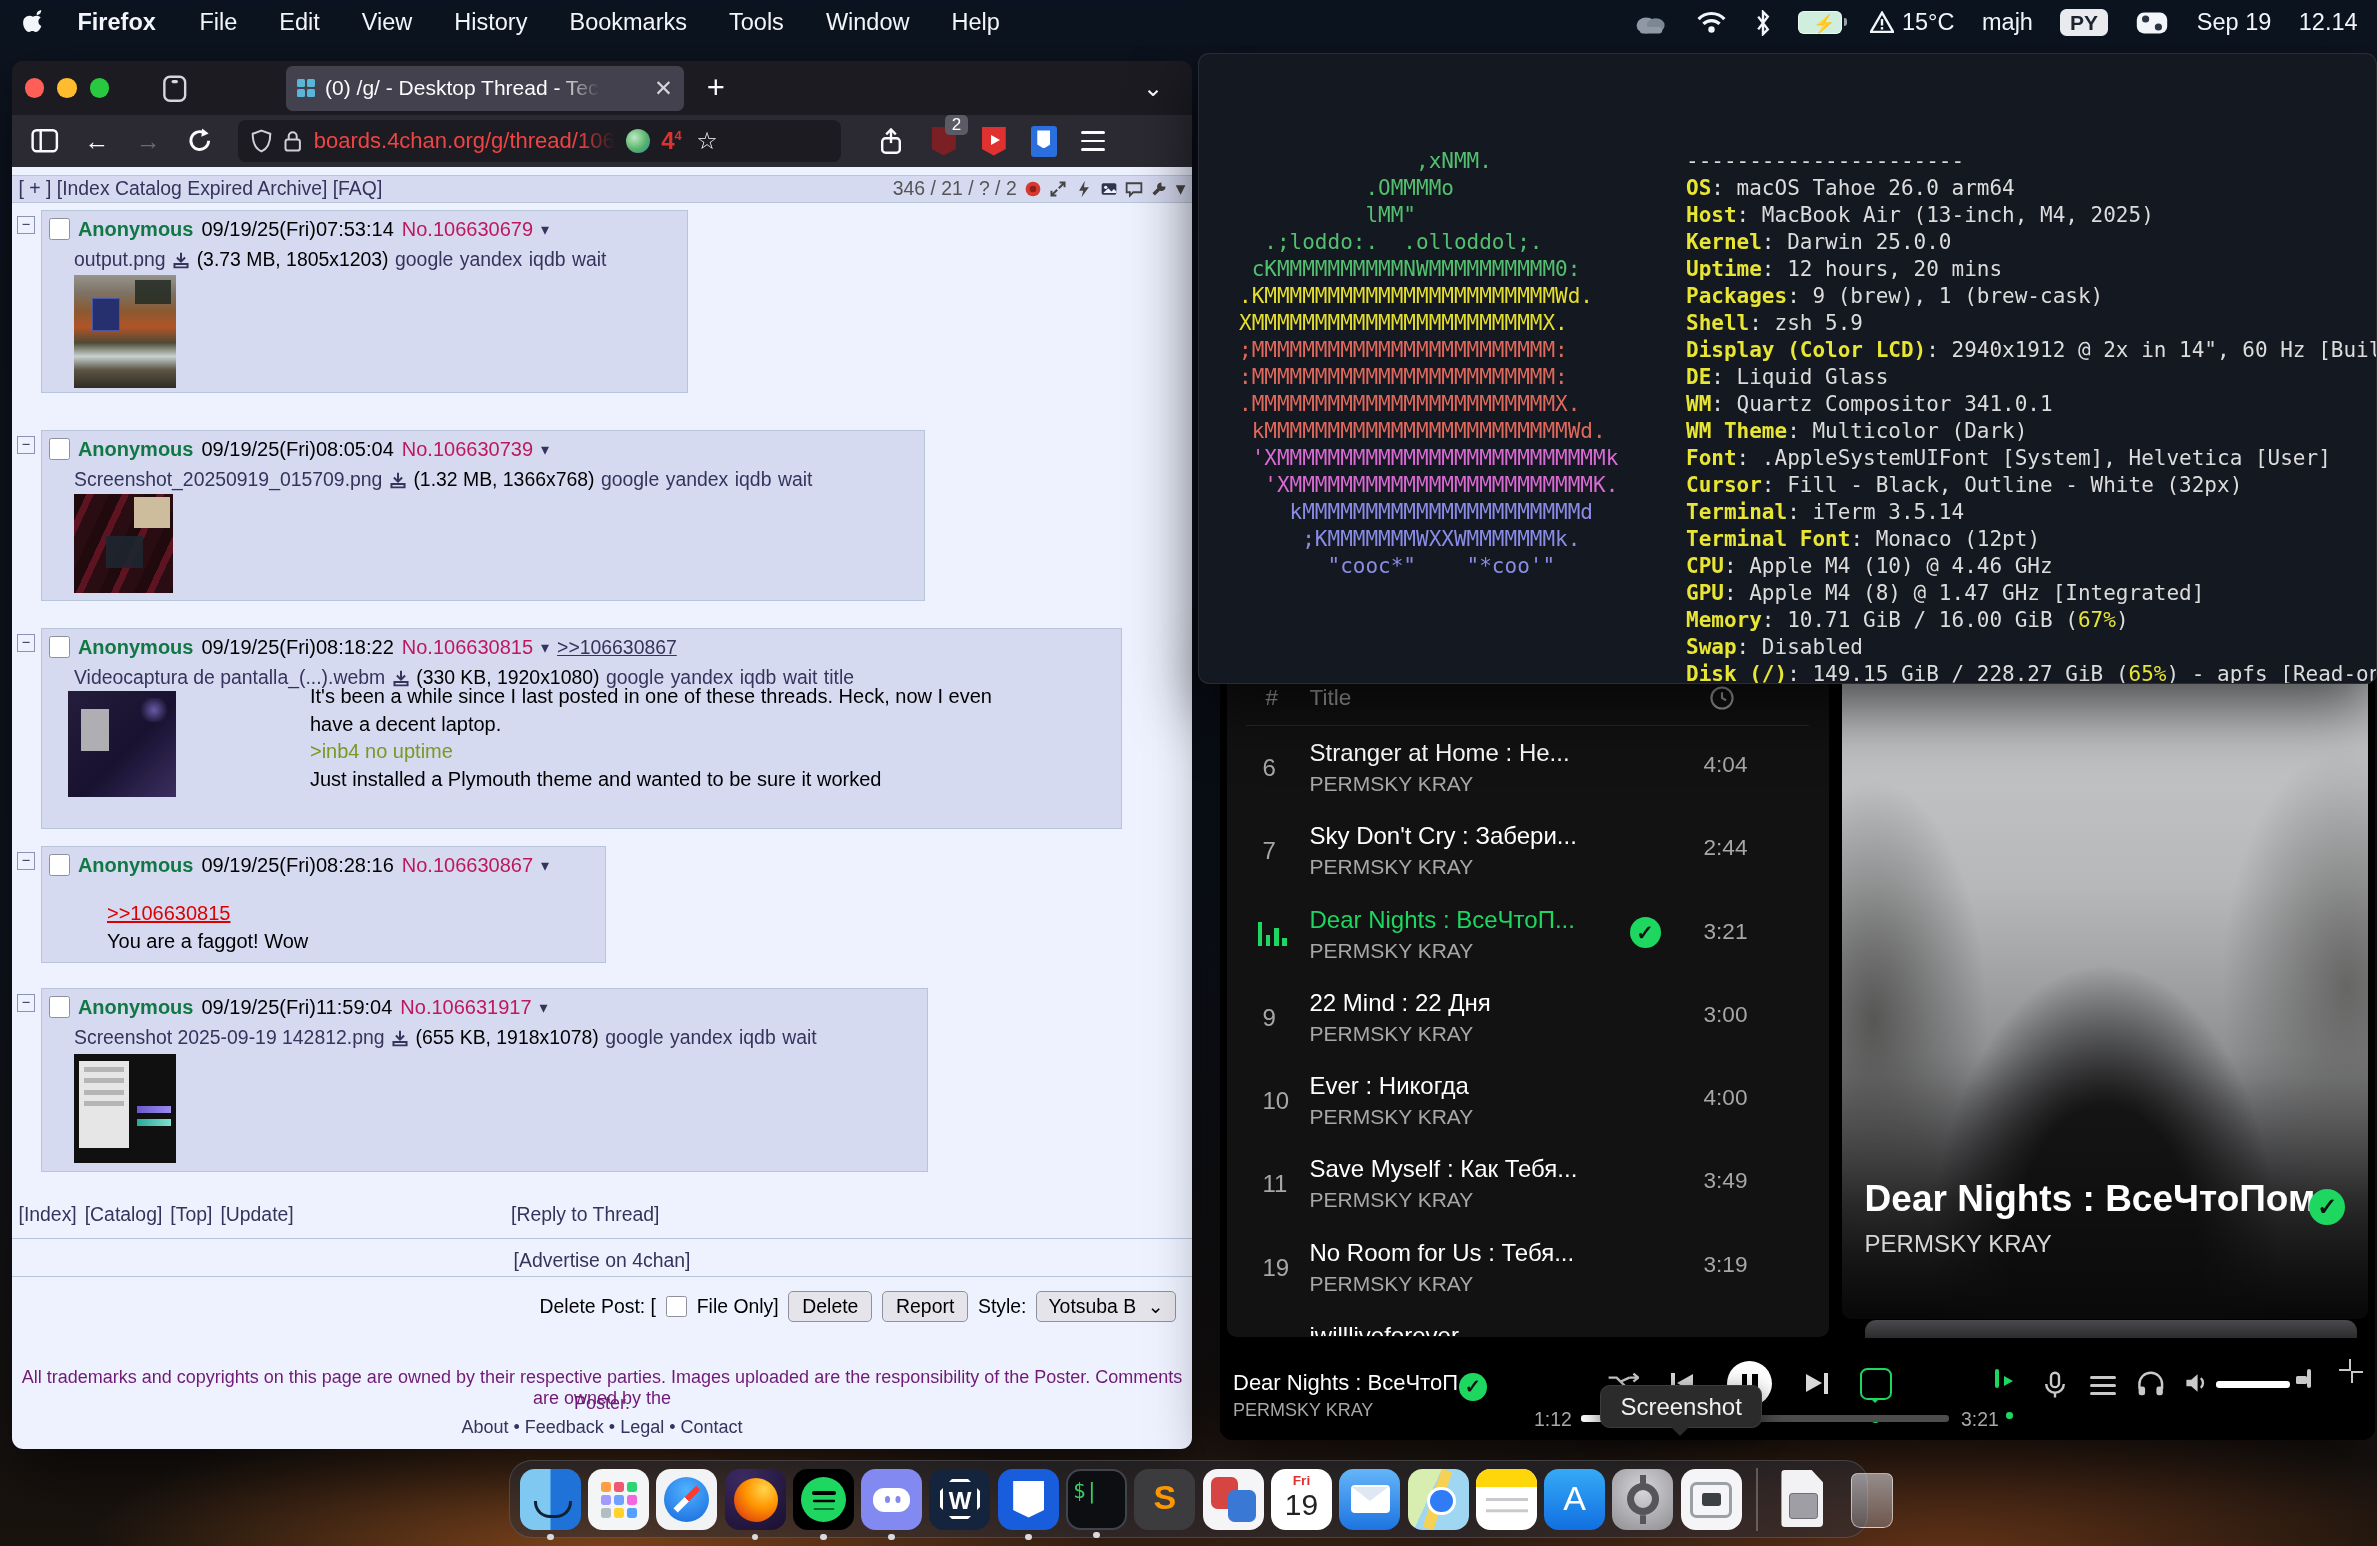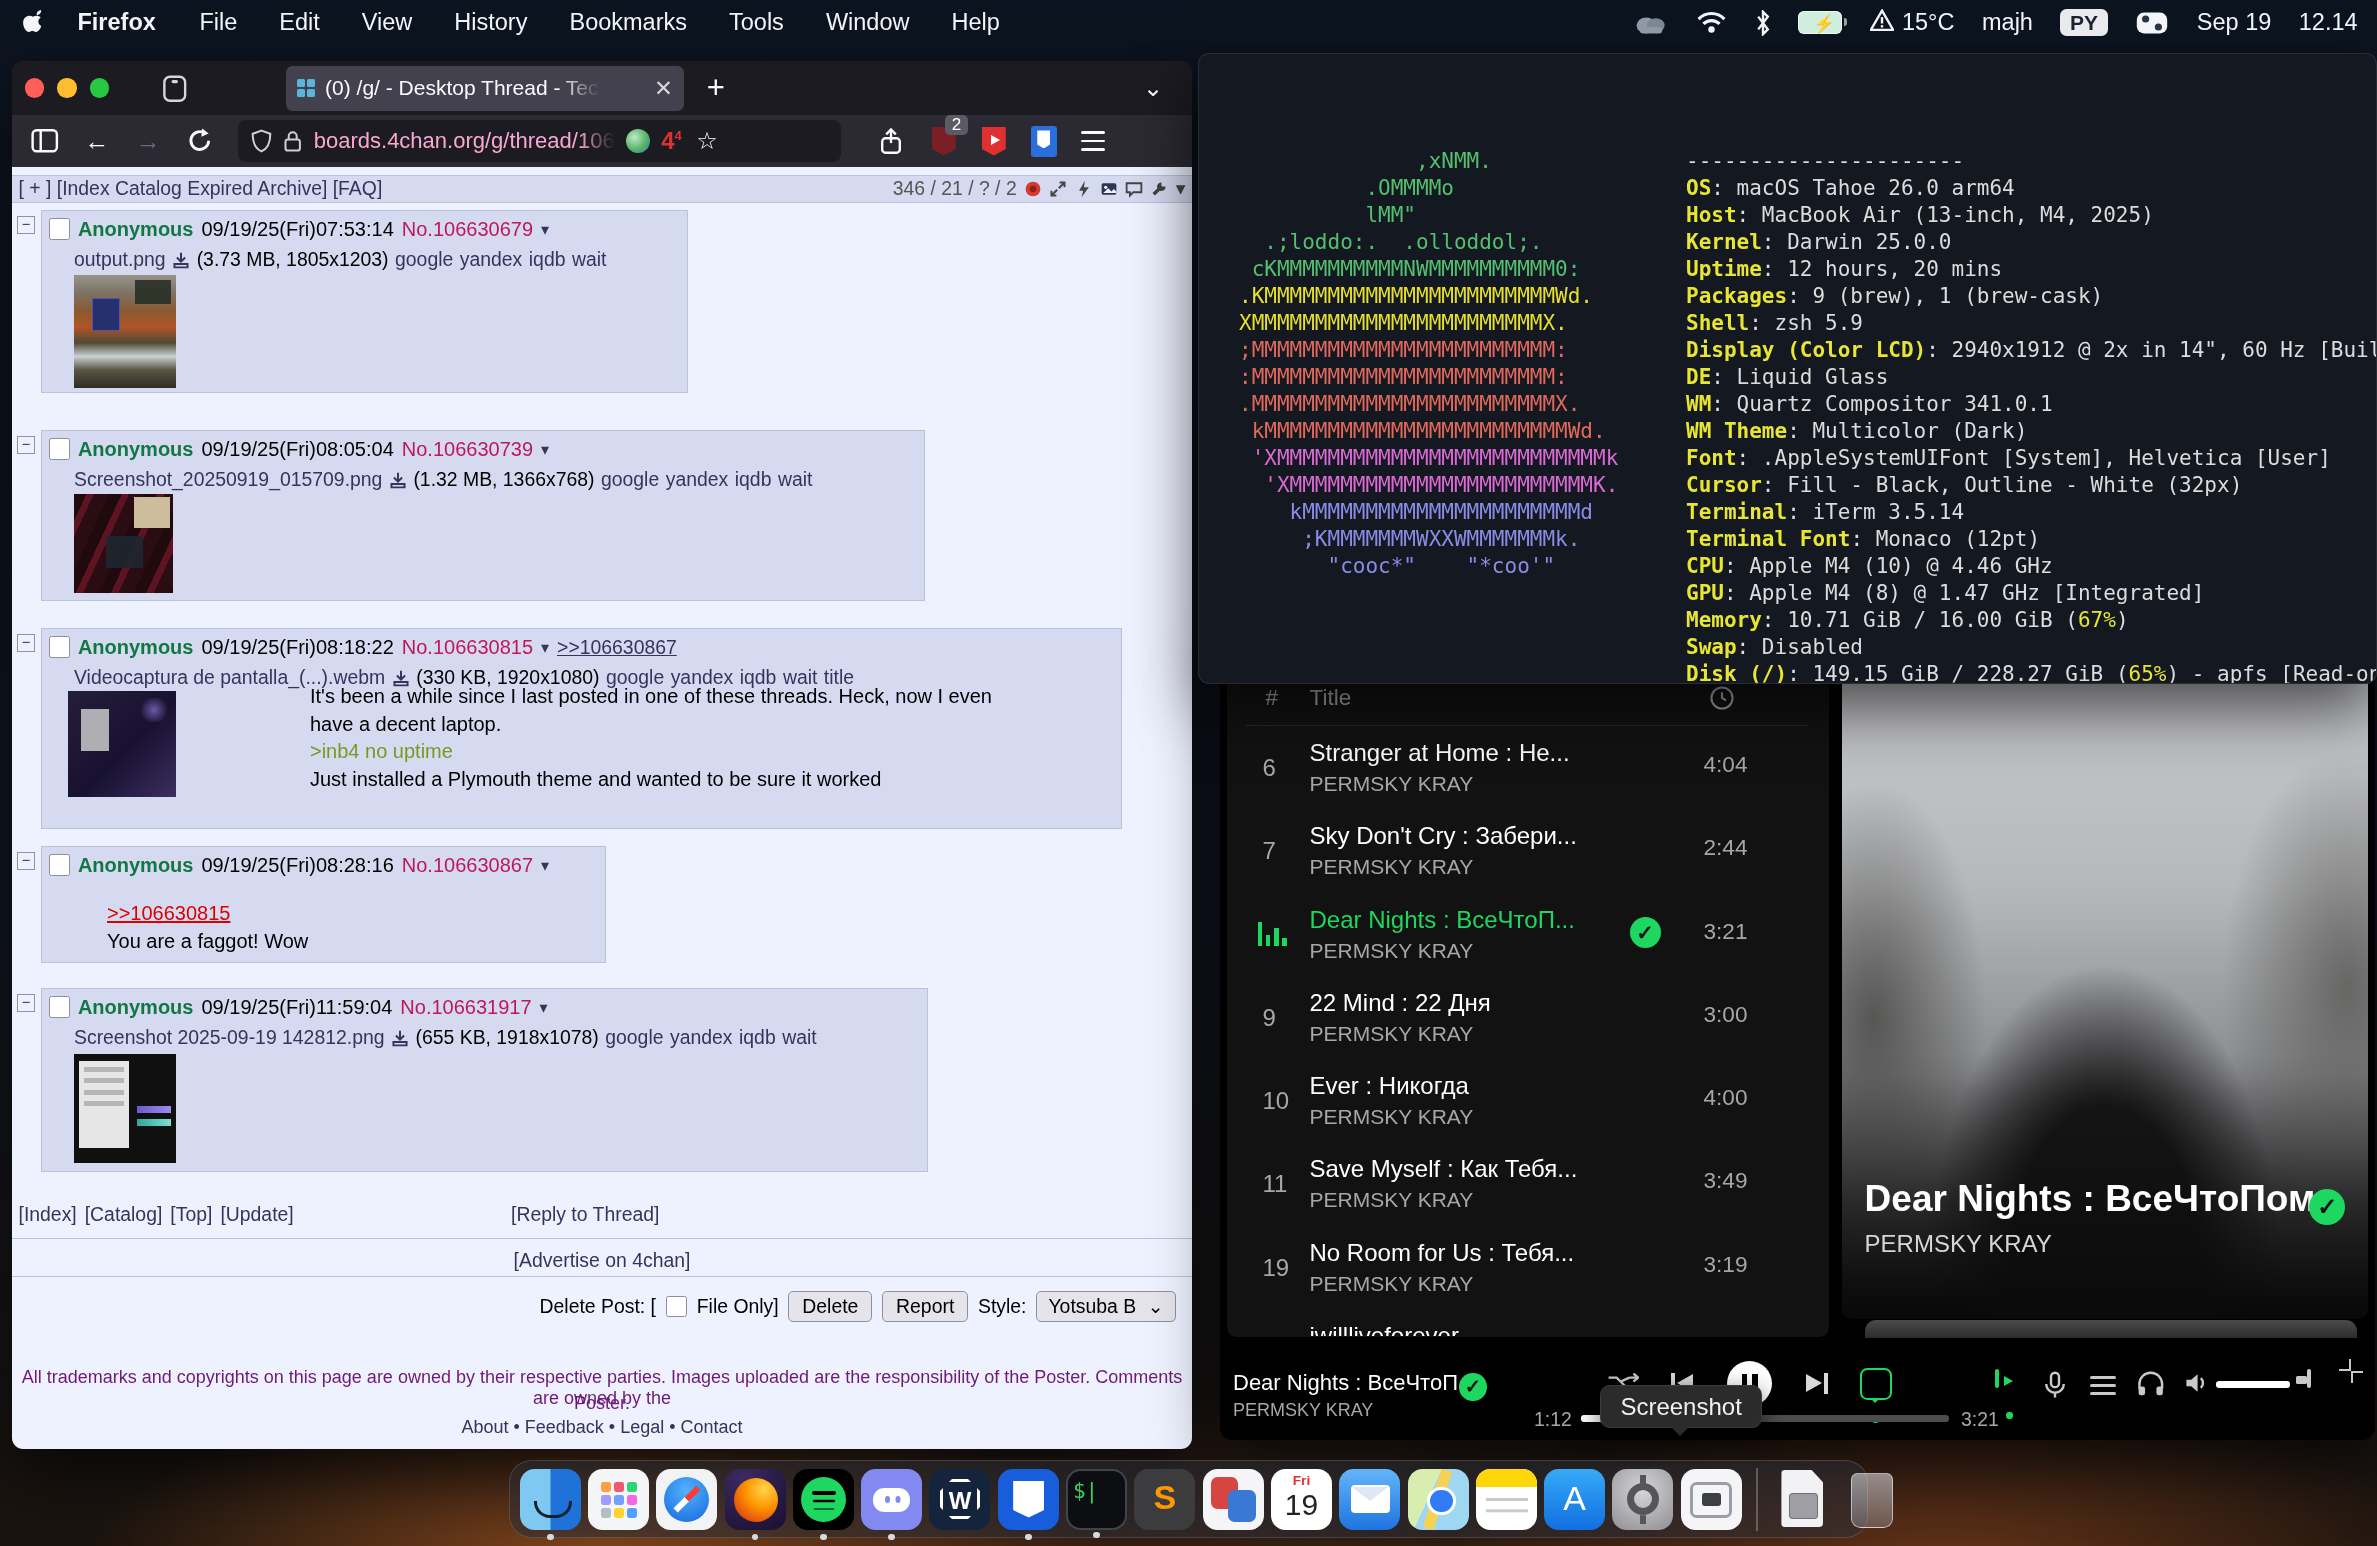--- a/index.html
+++ b/index.html
@@ -32,21 +32,21 @@
   .fav4{display:grid;grid-template-columns:8px 8px;grid-gap:2.4px}
   .fav4 i{width:8px;height:8px;background:#5ab6d8;border-radius:1.6px}
   .tabx{margin-left:auto;font-size:22.6px;color:#d5d5dd}
   .newtab{color:#fbfbfe;font-size:31px;margin-left:22.6px;font-weight:300}
   .tabchev{margin-left:auto;margin-right:29px;color:#fbfbfe;font-size:24px}
   #toolbar{height:52px;background:#2b2a33;display:flex;align-items:center;color:#fbfbfe}
   .tbico{width:37px;text-align:center;font-size:25px;margin-left:14.6px;color:#fbfbfe}
   .dim{color:#6b6a74}
   #urlbar{margin-left:19.4px;width:577px;height:42px;background:#1c1b22;border-radius:8px;display:flex;align-items:center;
     padding:0 13px;gap:11.3px;font-size:22px}
-  #urlbar .url{color:#f9a8d4;white-space:nowrap;overflow:hidden;max-width:340px;
+  #urlbar .url{color:#ef4444;white-space:nowrap;overflow:hidden;max-width:340px;
     -webkit-mask-image:linear-gradient(90deg,#000 88%,transparent);mask-image:linear-gradient(90deg,#000 88%,transparent)}
   .globe{width:24px;height:24px;border-radius:50%;background:radial-gradient(circle at 35% 35%,#bfe8c5,#57b46a 55%,#2f7fb8)}
   .red4{color:#e03131;font-weight:bold;font-size:24px}
   .red4 sup{font-size:13px}
   .extbox{position:relative;width:32px;height:32px;border-radius:7.3px;margin-left:18px;display:flex;align-items:center;justify-content:center}
   .ext-badge{position:absolute;top:-9.7px;right:-8px;background:#5b5b66;color:#fff;font-size:17px;border-radius:4.9px;padding:0 6.5px}
   .shieldR{width:24px;height:29px;background:#7a1f24;clip-path:polygon(50% 100%,0 78%,0 0,100% 0,100% 78%)}
   .shieldP{width:24px;height:29px;background:#e03131;clip-path:polygon(50% 100%,0 78%,0 0,100% 0,100% 78%);position:relative}
   .shieldP::after{content:'';position:absolute;left:9px;top:8px;border-left:9.7px solid #fff;border-top:5.7px solid transparent;border-bottom:5.7px solid transparent}
   .shieldB{width:26px;height:31px;background:#2b6fde;border-radius:3.2px;position:relative}
@@ -279,21 +279,21 @@
         </svg>
       </span>
     <span>
         <svg class="ic" width="16" height="26" viewBox="0 0 20 32">
           <path d="M4 8 L16 24 L10 30 L10 2 L16 8 L4 24" stroke="#f2f5f9" stroke-width="3" fill="none"></path>
         </svg>
       </span>
     <span class="batt">
         <span class="bolt">⚡</span>
       </span>
-    <span style="display:flex;gap:8px">
+    <span style="display:flex;align-items:center;gap:8px">
       <svg class="ic" width="24" height="22.6" viewBox="0 0 30 28">
           <path d="M15 2 L29 26 L1 26 Z" fill="none" stroke="#f2f5f9" stroke-width="3"></path>
           <rect x="13.5" y="10" width="3" height="8" fill="#f2f5f9"></rect>
           <rect x="13.5" y="20" width="3" height="3" fill="#f2f5f9"></rect>
         </svg>
       <span>15°C</span>
     </span>
     <span>majh</span>
     <span class="badge-py">PY</span>
     <span>

